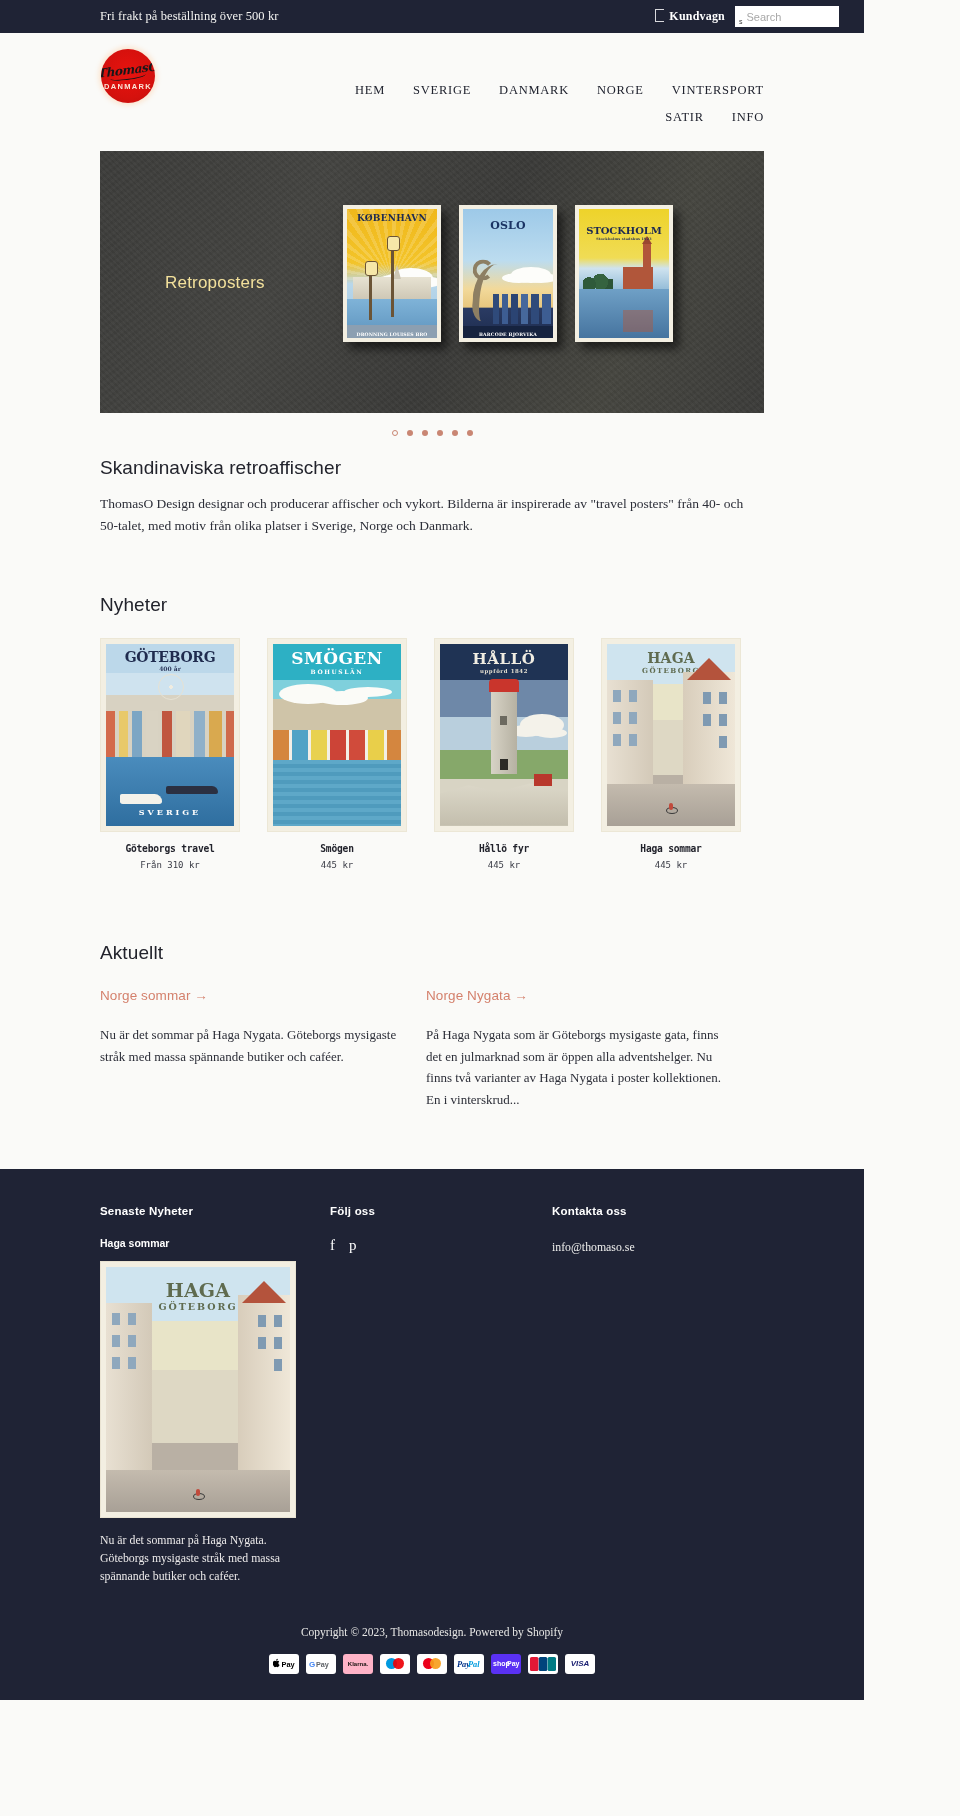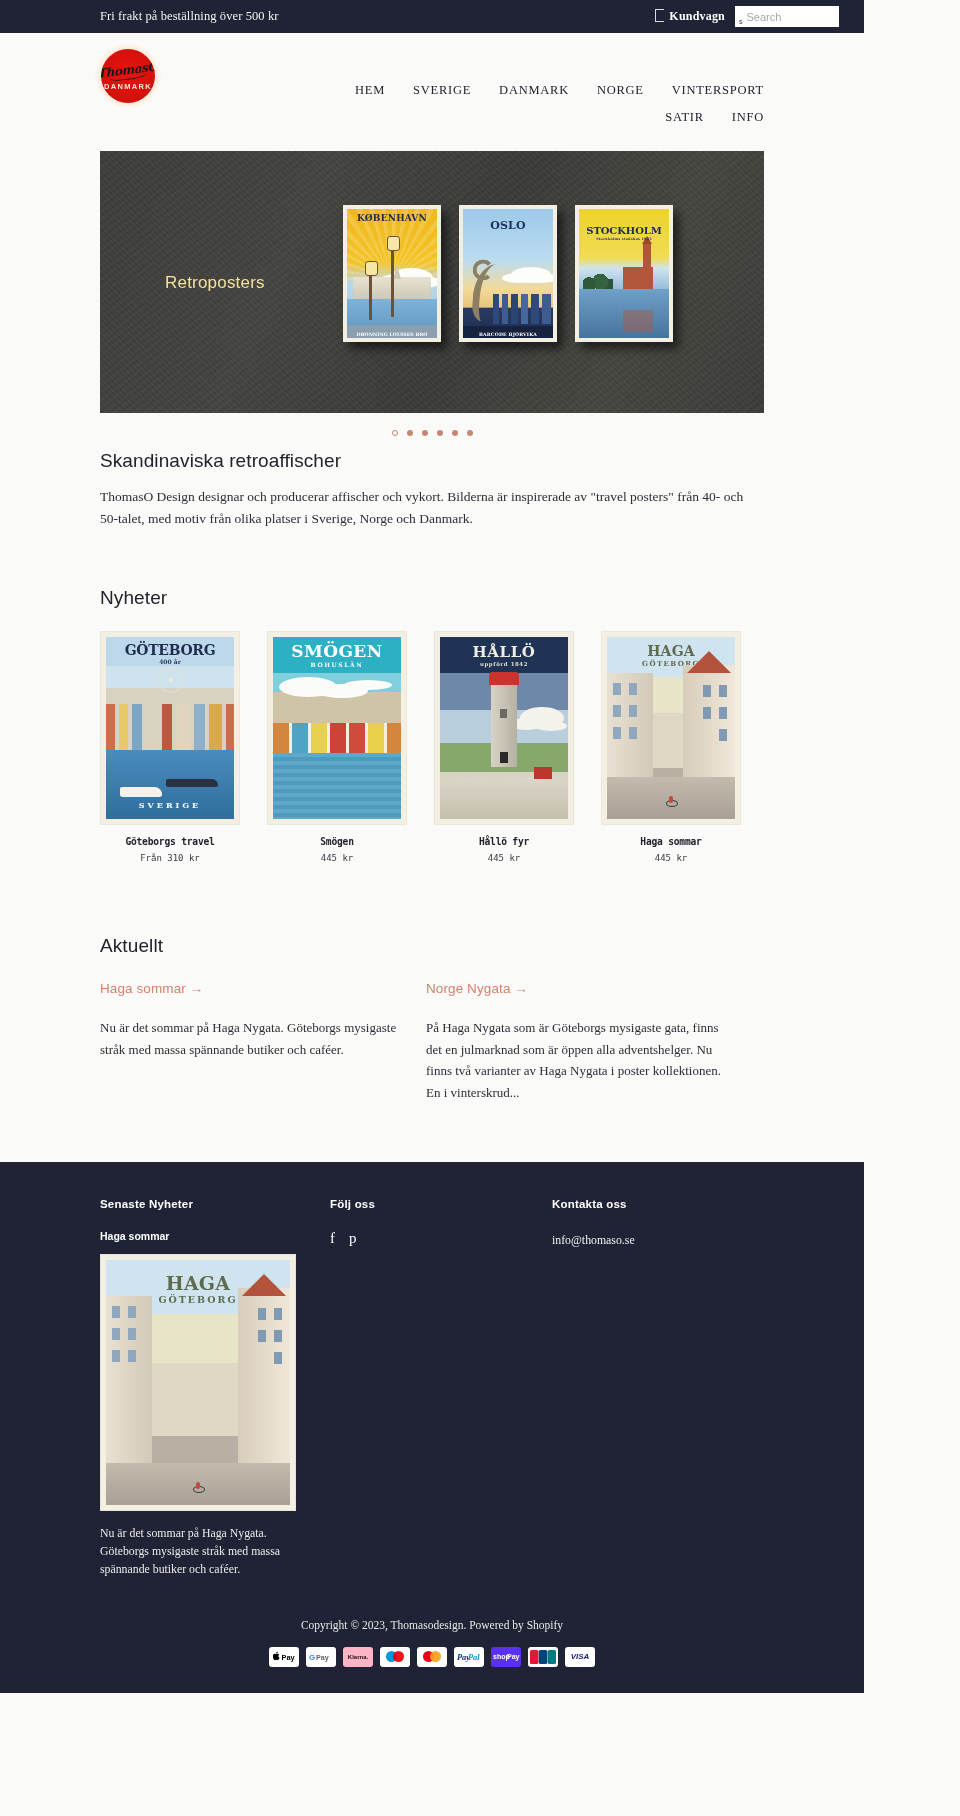--- a/index.html
+++ b/index.html
@@ -269,21 +269,21 @@
 
   
   .section { padding: 0 100px; }
   .section-title {
     font-family: "Liberation Sans", sans-serif;
     font-size: 19px;
     font-weight: normal;
     color: #22232c;
     letter-spacing: .1px;
   }
-  .intro { margin-top: 14px; }
+  .intro { margin-top: 21px; }
   .intro p {
     margin-top: 14px;
     font-family: "Liberation Serif", serif;
     font-size: 13.5px;
     line-height: 1.62;
     color: #2c2e38;
     max-width: 655px;
   }
 
   
@@ -688,21 +688,21 @@
         <div class="card-price">445 kr</div>
       </div>
 
     </div>
   </div>
 
   <div class="section aktuellt">
     <h2 class="section-title">Aktuellt</h2>
     <div class="blog-grid">
       <div>
-        <div class="blog-link">Haga sommar →</div>
+        <div class="blog-link">Norge sommar →</div>
         <div class="blog-excerpt">Nu är det sommar på Haga Nygata. Göteborgs mysigaste stråk med massa spännande butiker och caféer.</div>
       </div>
       <div>
         <div class="blog-link">Norge Nygata →</div>
         <div class="blog-excerpt"> På Haga Nygata som är Göteborgs mysigaste gata, finns det en julmarknad som är öppen alla adventshelger. Nu finns två varianter av Haga Nygata i poster kollektionen. En i vinterskrud...</div>
       </div>
     </div>
   </div>
 
   <div class="footer">

